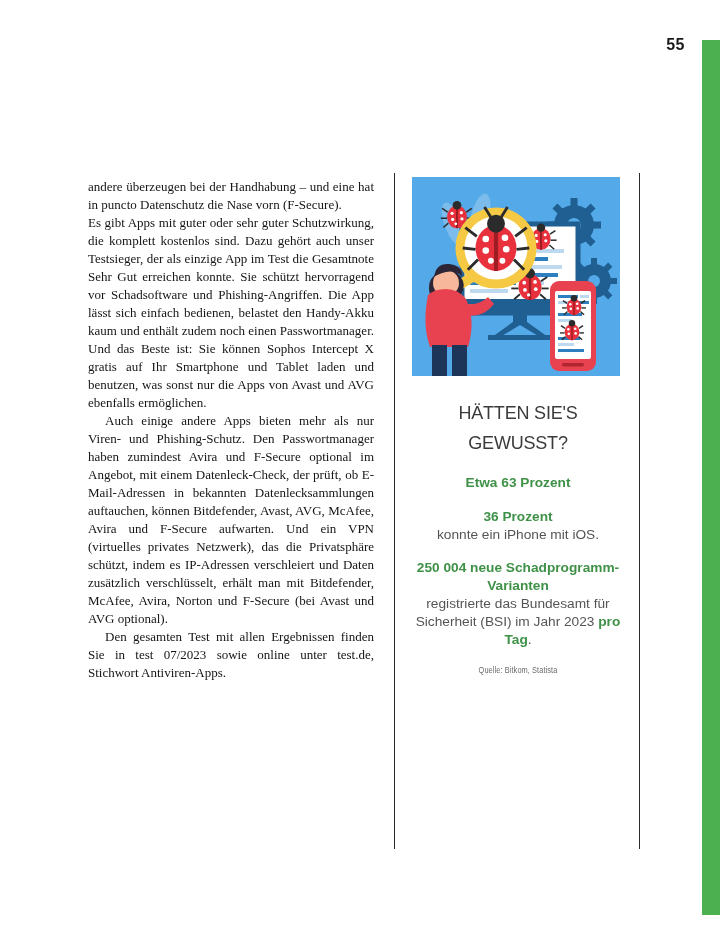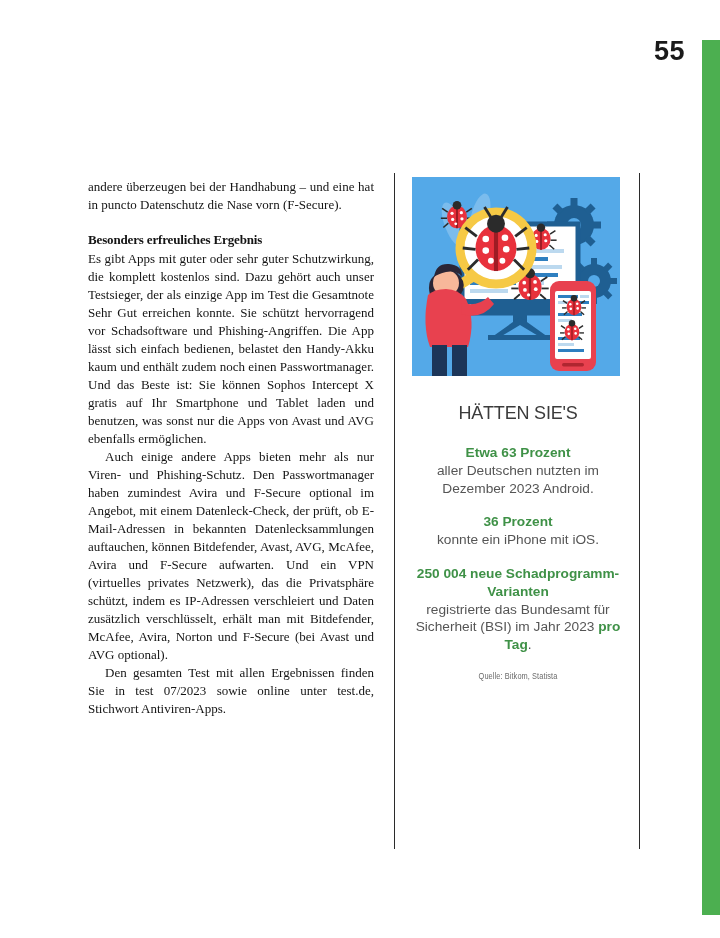--- a/index.html
+++ b/index.html
@@ -24,21 +24,21 @@
     top: 40px;
     width: 18px;
     height: 875px;
     background: #4caf50;
   }
   .page-number {
     position: absolute;
     right: 35px;
     top: 36px;
     font-family: "Liberation Sans", sans-serif;
-    font-size: 27px;
+    font-size: 16px;
     font-weight: 700;
     color: #1a1a1a;
     letter-spacing: 0.5px;
   }
 
   .rule-left {
     position: absolute;
     left: 394px;
     top: 173px;
     width: 1px;
@@ -144,21 +144,20 @@
 </head>
 <body>
 
 <div class="page-edge-bar"></div>
 <div class="page-number">55</div>
 <div class="rule-left"></div>
 <div class="rule-right"></div>
 
 <div class="main-column">
   <p>andere überzeugen bei der Handhabung – und eine hat in puncto Datenschutz die Nase vorn (F-Secure).</p>
-  <p class="subhead">Besonders erfreuliches Ergebnis</p>
   <p>Es gibt Apps mit guter oder sehr guter Schutzwirkung, die komplett kostenlos sind. Dazu gehört auch unser Testsieger, der als einzige App im Test die Gesamtnote Sehr Gut erreichen konnte. Sie schützt hervorragend vor Schadsoftware und Phishing-Angriffen. Die App lässt sich einfach bedienen, belastet den Handy-Akku kaum und enthält zudem noch einen Passwortmanager. Und das Beste ist: Sie können Sophos Intercept X gratis auf Ihr Smartphone und Tablet laden und benutzen, was sonst nur die Apps von Avast und AVG ebenfalls ermöglichen.</p>
   <p class="indent">Auch einige andere Apps bieten mehr als nur Viren- und Phishing-Schutz. Den Passwortmanager haben zumindest Avira und F-Secure optional im Angebot, mit einem Datenleck-Check, der prüft, ob E-Mail-Adressen in bekannten Datenlecksammlungen auftauchen, können Bitdefender, Avast, AVG, McAfee, Avira und F-Secure aufwarten. Und ein VPN (virtuelles privates Netzwerk), das die Privatsphäre schützt, indem es IP-Adressen verschleiert und Daten zusätzlich verschlüsselt, erhält man mit Bitdefender, McAfee, Avira, Norton und F-Secure (bei Avast und AVG optional).</p>
   <p class="indent">Den gesamten Test mit allen Ergebnissen finden Sie in test 07/2023 sowie online unter test.de, Stichwort Antiviren-Apps.</p>
 </div>
 
 <div class="sidebar">
 
   <div class="illus">
     <svg viewBox="0 0 208 199" width="208" height="199">
       <rect x="0" y="0" width="208" height="199" fill="#54a9e8"></rect>
@@ -383,24 +382,25 @@
               <path d="M16 2 L26 2"></path>
               <path d="M14 10 L22 17"></path>
           </g>
         </g>
       </g>
     </svg>
   </div>
 
   <div class="sb-title">
     <span>HÄTTEN SIE'S</span><br>
+    <span>GEWUSST?</span>
   </div>
 
   <p class="fact">
-    <span class="fact-lead">Etwa 63 Prozent</span><span>aller Deutschen nutzten im Dezember 2023 Android.</span>
+    <span class="fact-lead">Etwa 63 Prozent</span>
   </p>
 
   <p class="fact">
     <span class="fact-lead">36 Prozent</span><span>konnte ein iPhone mit iOS.</span>
   </p>
 
 
   <p class="fact">
     <span class="fact-lead">250 004 neue Schadprogramm-Varianten</span><span>registrierte das Bundesamt für Sicherheit (BSI) im Jahr 2023 </span><span class="hl">pro Tag</span><span>.</span>
   </p>

